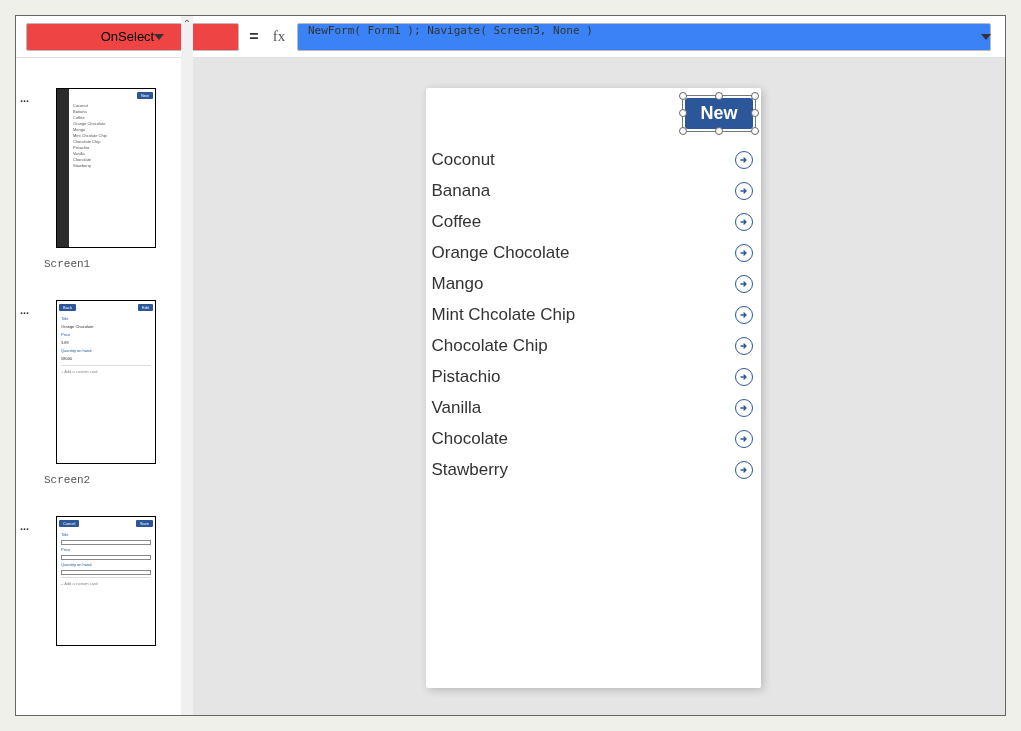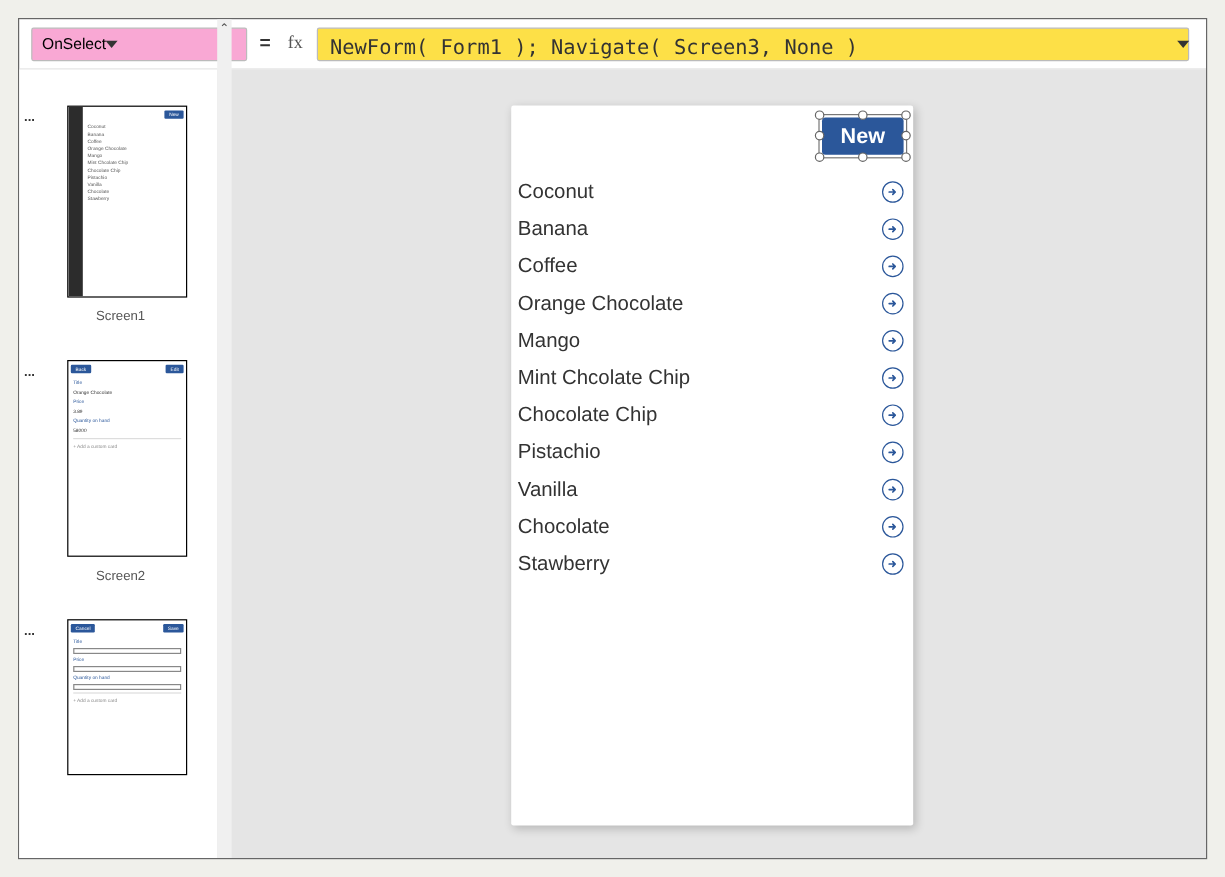--- a/index.html
+++ b/index.html
@@ -22,30 +22,30 @@
   
   .formula-bar {
     display: flex;
     align-items: center;
     padding: 5px 10px;
     gap: 8px;
     border-bottom: 1px solid #e0e0e0;
     height: 42px;
   }
   .property-select {
-    width: 180px;
+    width: 213px;
     height: 28px;
     border: 1px solid #bbb;
     border-radius: 2px;
     display: flex;
     align-items: center;
-    justify-content: flex-start;
+    justify-content: center;
     padding: 0 8px;
     font-size: 13px;
-    background: #f9a8d4;
+    background: #ef4444;
     cursor: pointer;
   }
   .chevron-down {
     width: 0; height: 0;
     border-left: 5px solid transparent;
     border-right: 5px solid transparent;
     border-top: 6px solid #333;
   }
   .equals {
     font-size: 16px;
@@ -60,26 +60,26 @@
     color: #555;
     width: 20px;
     text-align: center;
   }
   .formula-input {
     flex: 1;
     height: 28px;
     border: 1px solid #bbb;
     border-radius: 2px;
     display: flex;
-    align-items: flex-end;
+    align-items: flex-start;
     padding: 0 10px;
     font-family: Consolas, monospace;
-    font-size: 17px;
+    font-size: 11px;
     color: #333;
-    background: #fde047;
+    background: #3b82f6;
   }
   .formula-expand {
     width: 18px;
     display: flex;
     align-items: center;
     justify-content: center;
     height: 28px;
     cursor: pointer;
     margin-left: -22px;
     z-index: 2;
@@ -141,21 +141,22 @@
   .thumb.short { height: 164px; }
   .thumb-leftpad {
     position: absolute;
     left: 0; top: 0; bottom: 0;
     width: 12px;
     background: #2c2c2c;
   }
   .thumb-label {
     font-size: 11px;
     color: #555;
-    margin: 10px 0 0 64px;
+    margin: 10px 0 0 28px;
+    font-family: Liberation Mono, monospace;
   }
   .mini-header {
     height: 12px;
     display: flex;
     justify-content: flex-end;
     align-items: center;
     padding: 1px 2px;
   }
   .mini-header.two { justify-content: space-between; }
   .mini-btn {

